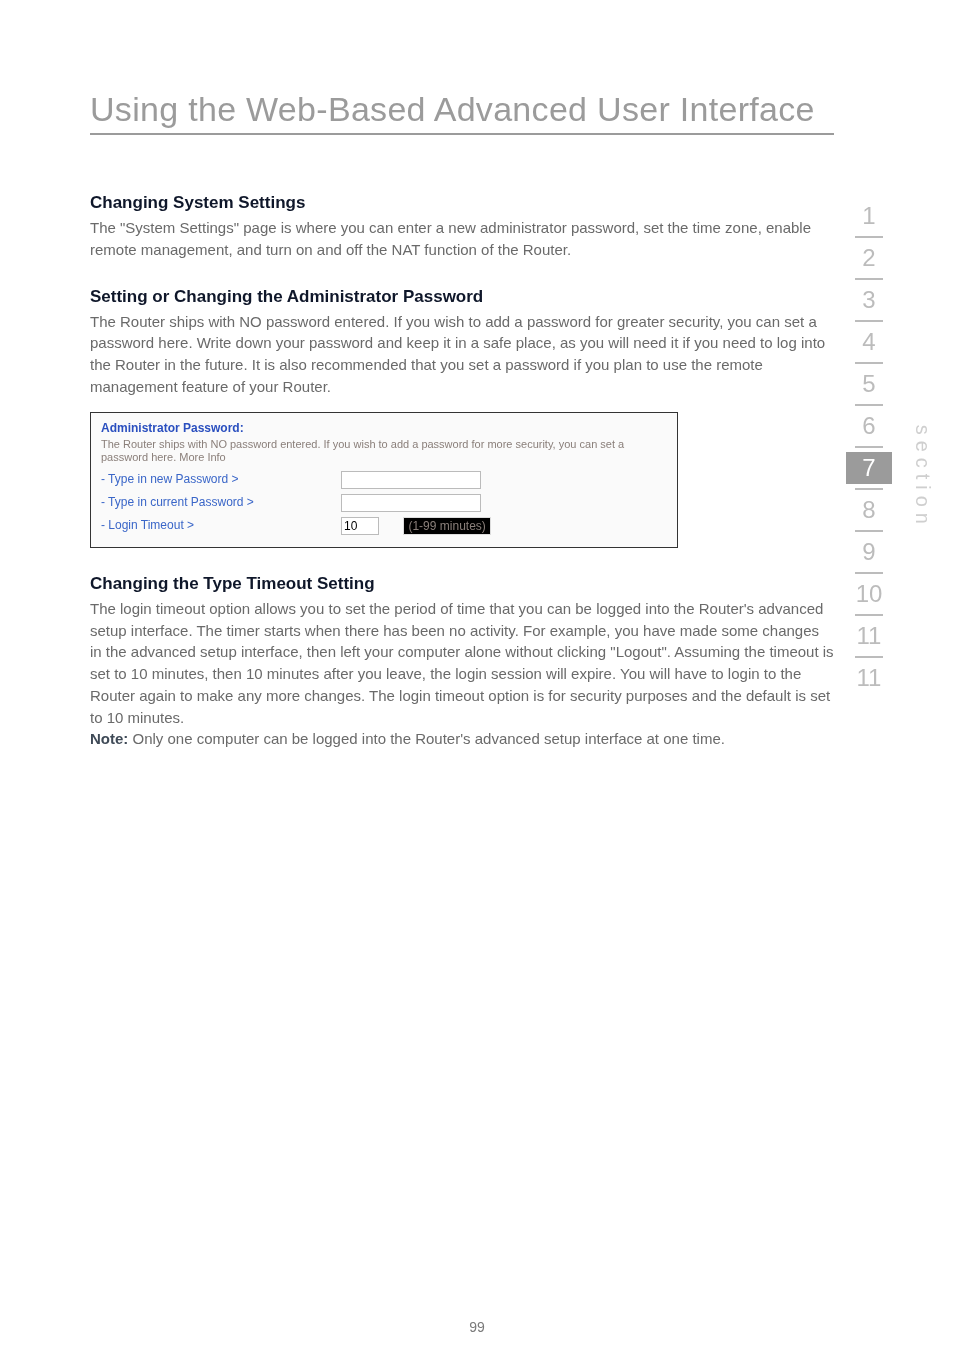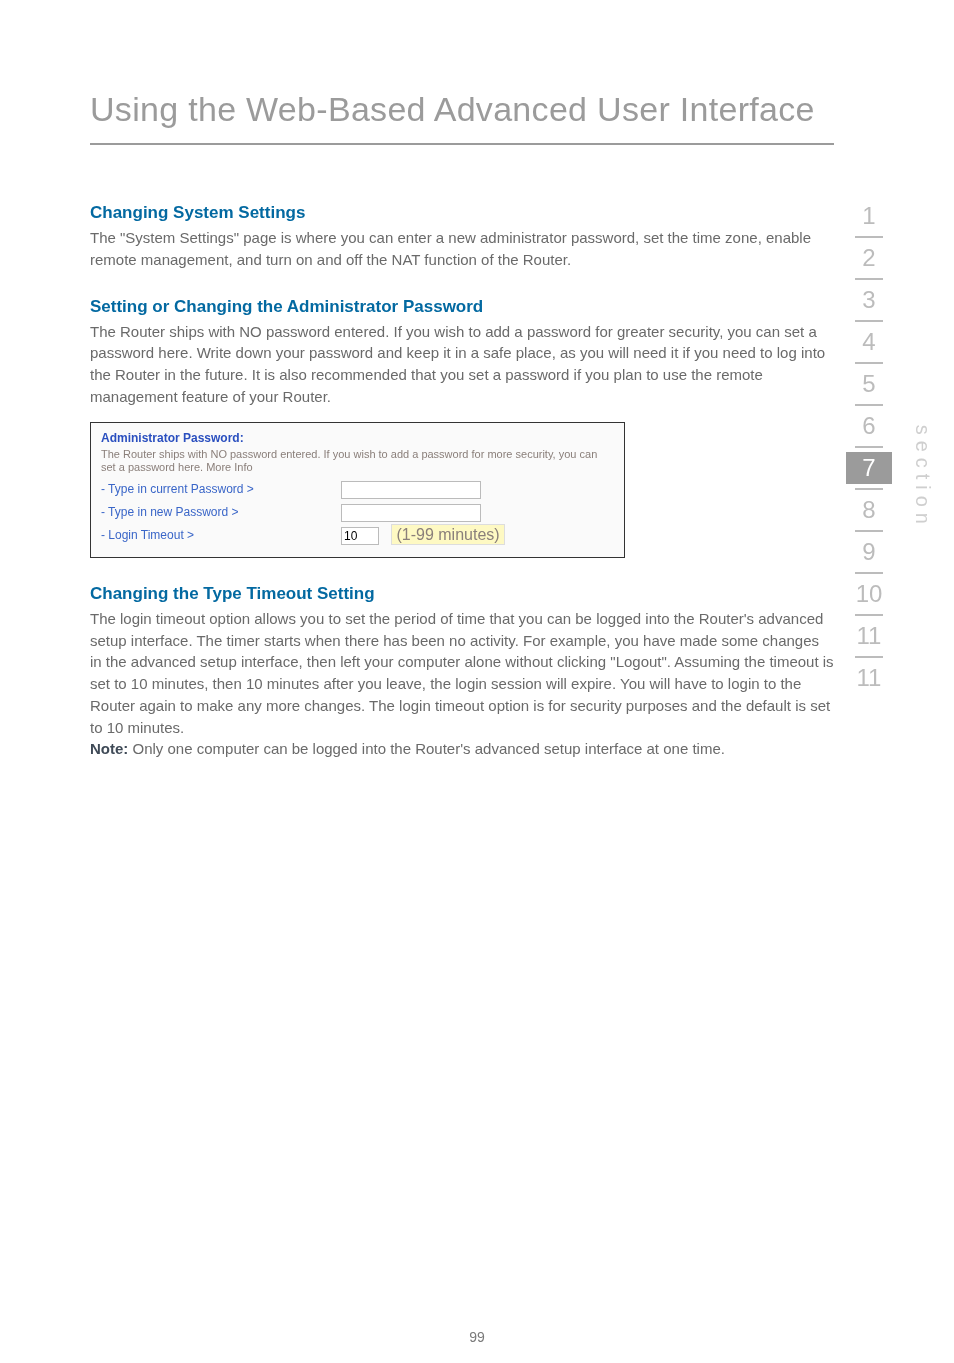--- a/index.html
+++ b/index.html
@@ -3,47 +3,47 @@
 <meta charset="utf-8">
 <style>
   * { box-sizing: border-box; margin: 0; padding: 0; }
   html, body { width: 954px; height: 1363px; background: #fff; font-family: Arial, Helvetica, sans-serif; position: relative; }
   .page { position: relative; width: 954px; height: 1363px; padding: 90px 120px 60px 90px; }
   h1.page-title {
     font-size: 34px;
     font-weight: 300;
     color: #9b9b9b;
     letter-spacing: 0.3px;
-    margin-bottom: 14px;
+    margin-bottom: 4px;
   }
   .title-rule {
     border: none;
     border-top: 2px solid #9b9b9b;
     margin-bottom: 58px;
     width: 100%;
   }
   .section-heading {
-    color: #0369a1;
+    color: #0f172a;
     font-size: 17px;
     font-weight: bold;
     margin-bottom: 4px;
     margin-top: 26px;
   }
   p.body {
     color: #6a6a6a;
     font-size: 15px;
     line-height: 1.45;
   }
   .note-label { color: #3f4a57; font-weight: bold; }
   
   .panel {
     border: 1px solid #333;
     padding: 8px 10px;
     margin-top: 14px;
-    width: 535px;
+    width: 588px;
     background: #fafafa;
   }
   .panel-title {
     color: #2a4fbf;
     font-size: 12px;
     font-weight: bold;
   }
   .panel-desc {
     color: #8a7f7a;
     font-size: 11px;
@@ -65,25 +65,25 @@
     height: 18px;
     border: 1px solid #bbb;
     background: #fff;
     padding: 0 2px;
     font-size: 12px;
   }
   .pw { width: 140px; }
   .num { width: 38px; text-align: left; }
   .hint {
     color: #8a7f7a;
-    font-size: 16px;
-    margin-left: 8px;
+    font-size: 12px;
+    margin-left: 20px;
     border: 1px solid #ddd;
     padding: 1px 4px;
-    background: #fef9c3;
+    background: #000000;
   }
   
   .sidenav {
     position: absolute;
     right: 62px;
     top: 200px;
     width: 46px;
     text-align: center;
   }
   .sidenav .item {
@@ -107,21 +107,21 @@
     right: 20px;
     top: 530px;
     color: #cfcfcf;
     font-size: 20px;
     letter-spacing: 6px;
     transform: rotate(90deg);
     transform-origin: right top;
   }
   .page-number {
     position: absolute;
-    bottom: 18px;
+    bottom: 28px;
     left: 50%;
     transform: translateX(-50%);
     color: #7a7a7a;
     font-size: 14px;
   }
 </style>
 </head>
 <body>
 
 <div class="page">
@@ -136,25 +136,25 @@
   <div>
     <div class="section-heading">Setting or Changing the Administrator Password</div>
     <p class="body">The Router ships with NO password entered. If you wish to add a password for greater security, you can set a password here. Write down your password and keep it in a safe place, as you will need it if you need to log into the Router in the future. It is also recommended that you set a password if you plan to use the remote management feature of your Router.</p>
   </div>
 
   <div class="panel">
     <div class="panel-title">Administrator Password:</div>
     <div class="panel-desc">The Router ships with NO password entered. If you wish to add a password for more security, you can set a password here. More Info</div>
 
     <div class="panel-row">
-      <div class="lbl">- Type in current Password &gt;</div>
+      <div class="lbl">- Type in new Password &gt;</div>
       <div class="ctrl"><input class="pw" type="password" style=""></div>
     </div>
     <div class="panel-row">
-      <div class="lbl">- Type in new Password &gt;</div>
+      <div class="lbl">- Type in current Password &gt;</div>
       <div class="ctrl"><input class="pw" type="password" style=""></div>
     </div>
     <div class="panel-row">
       <div class="lbl">- Login Timeout &gt;</div>
       <div class="ctrl">
         <input class="num" type="text" value="10" style="">
         <span class="hint">(1-99 minutes)</span>
       </div>
     </div>
   </div>

